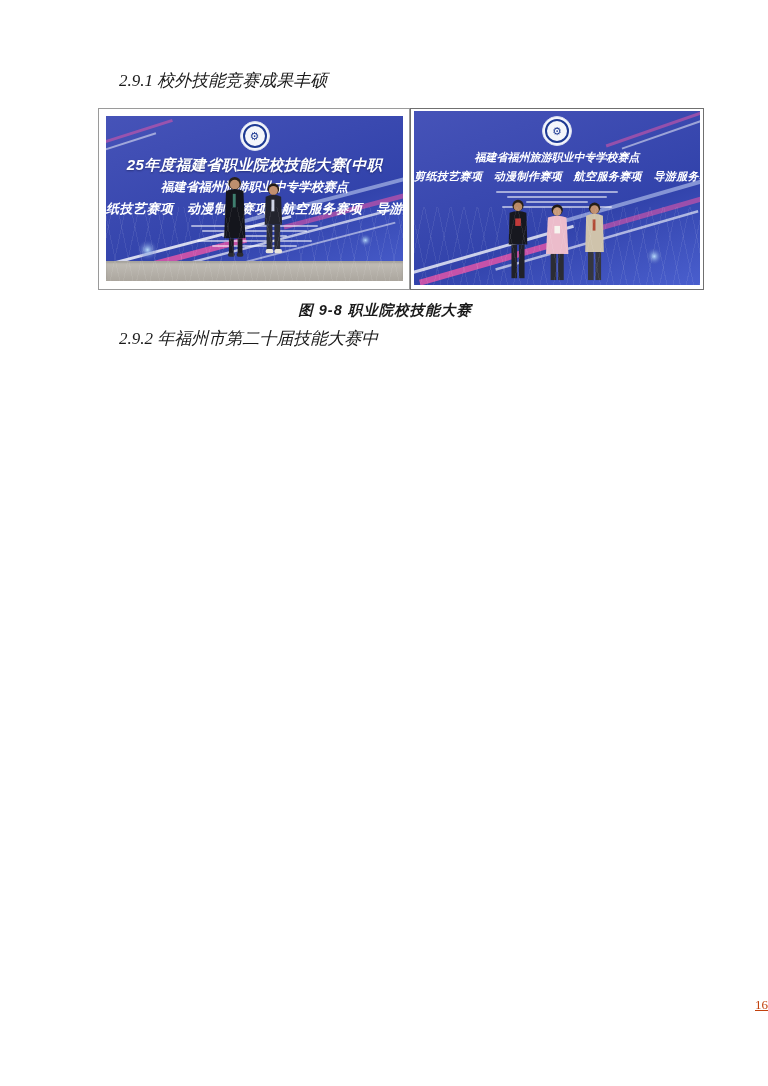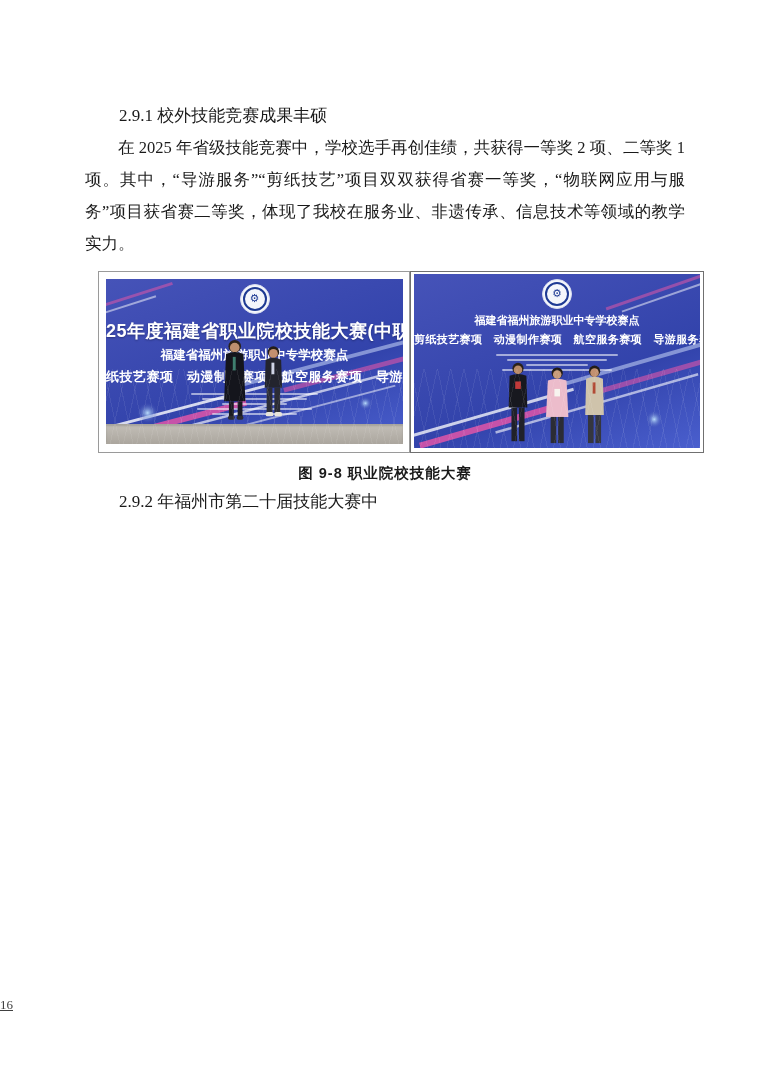--- a/index.html
+++ b/index.html
@@ -1,20 +1,20 @@
 <!DOCTYPE html>
 <html><head>
 <meta charset="utf-8">
 <style>
   html,body{margin:0;padding:0;background:#ffffff;}
   .page{
     position:relative;width:768px;height:1086px;background:#ffffff;
     font-family:"Liberation Serif","DejaVu Serif",serif;color:#1a1a1a;overflow:hidden;
   }
-  .body-text{padding:100px 83px 0 85px;}
+  .body-text{padding:65px 83px 0 85px;font-style:italic;}
   p{margin:0;}
   .heading{
     font-size:17px;line-height:32px;text-indent:2em;white-space:nowrap;
   }
   .para{
     font-size:16.5px;line-height:31.9px;text-align:justify;text-indent:2em;
     word-break:break-all;
   }
   
   figure{margin:11px 0 0 13px;width:606px;height:182px;display:flex;}
@@ -37,21 +37,21 @@
     font-family:"Liberation Sans","DejaVu Sans",sans-serif;}
   .logo{
     position:relative;margin:5px auto 0 auto;width:28px;height:28px;border-radius:50%;
     background:#f4f6fb;border:1px solid #d8ddf0;display:flex;align-items:center;justify-content:center;
   }
   .logo .ring{
     width:20px;height:20px;border-radius:50%;border:2px solid #1e3a93;
     display:flex;align-items:center;justify-content:center;color:#1e3a93;font-size:11px;line-height:1;
   }
   .btitle{font-weight:bold;white-space:nowrap;letter-spacing:.5px;text-shadow:0 1px 2px rgba(0,0,30,.35);}
-  .left .btitle{font-size:18px;margin-top:5px;}
+  .left .btitle{font-size:15px;margin-top:5px;}
   .right .btitle{font-size:14px;margin-top:6px;}
   .bsub{font-weight:bold;white-space:nowrap;}
   .left .bsub{font-size:12.5px;margin-top:4px;}
   .right .bsub{font-size:11px;margin-top:4px;}
   .bcat{font-weight:bold;white-space:nowrap;}
   .left .bcat{font-size:13px;margin-top:4px;letter-spacing:.5px;}
   .right .bcat{font-size:11px;margin-top:4px;letter-spacing:.4px;}
   .orglines{margin:7px auto 0 auto;width:55%;}
   .orglines i{display:block;height:2px;margin:3px auto;background:rgba(255,255,255,.55);border-radius:1px;}
   .orglines i:nth-child(1){width:78%;}
@@ -66,32 +66,31 @@
   }
   .people{position:absolute;}
   .left .people{left:92px;bottom:16px;width:116px;height:92px;}
   .right .people{left:76px;bottom:0;width:140px;height:92px;}
   
   .caption{
     text-align:center;font-weight:bold;font-size:14.5px;line-height:26px;margin-top:7px;
     font-family:"Liberation Sans","DejaVu Sans",sans-serif;letter-spacing:1px;
   }
   .pageno{
-    position:absolute;left:0;right:0;top:997px;text-align:left;
-    font-size:13px;color:#404040;text-decoration:underline;
+    position:absolute;left:0;right:0;top:997px;text-align:right;
+    font-size:13px;color:#c2410c;text-decoration:underline;
   }
 </style>
 </head>
 <body>
 
 <div class="page">
   <div class="body-text">
 
     <p class="heading">2.9.1 校外技能竞赛成果丰硕</p>
-    <p class="para">在 2025 年省级技能竞赛中，学校选手再创佳绩，共获得一等奖 2 项、二等奖 1 项。其中，“导游服务”“剪纸技艺”项目双双获得省赛一等奖，“物联网应用与服务”项目获省赛二等奖，体现了我校在服务业、非遗传承、信息技术等领域的教学实力。</p>
 
     <figure>
 
       <div class="photo-frame left">
         <div class="banner">
           <svg class="fx" viewBox="0 0 300 170" preserveAspectRatio="none">
             <defs>
               <radialGradient id="glowL" cx="50%" cy="50%" r="50%">
                 <stop offset="0%" stop-color="#bfe4ff" stop-opacity=".95"></stop>
                 <stop offset="100%" stop-color="#3a49b0" stop-opacity="0"></stop>

